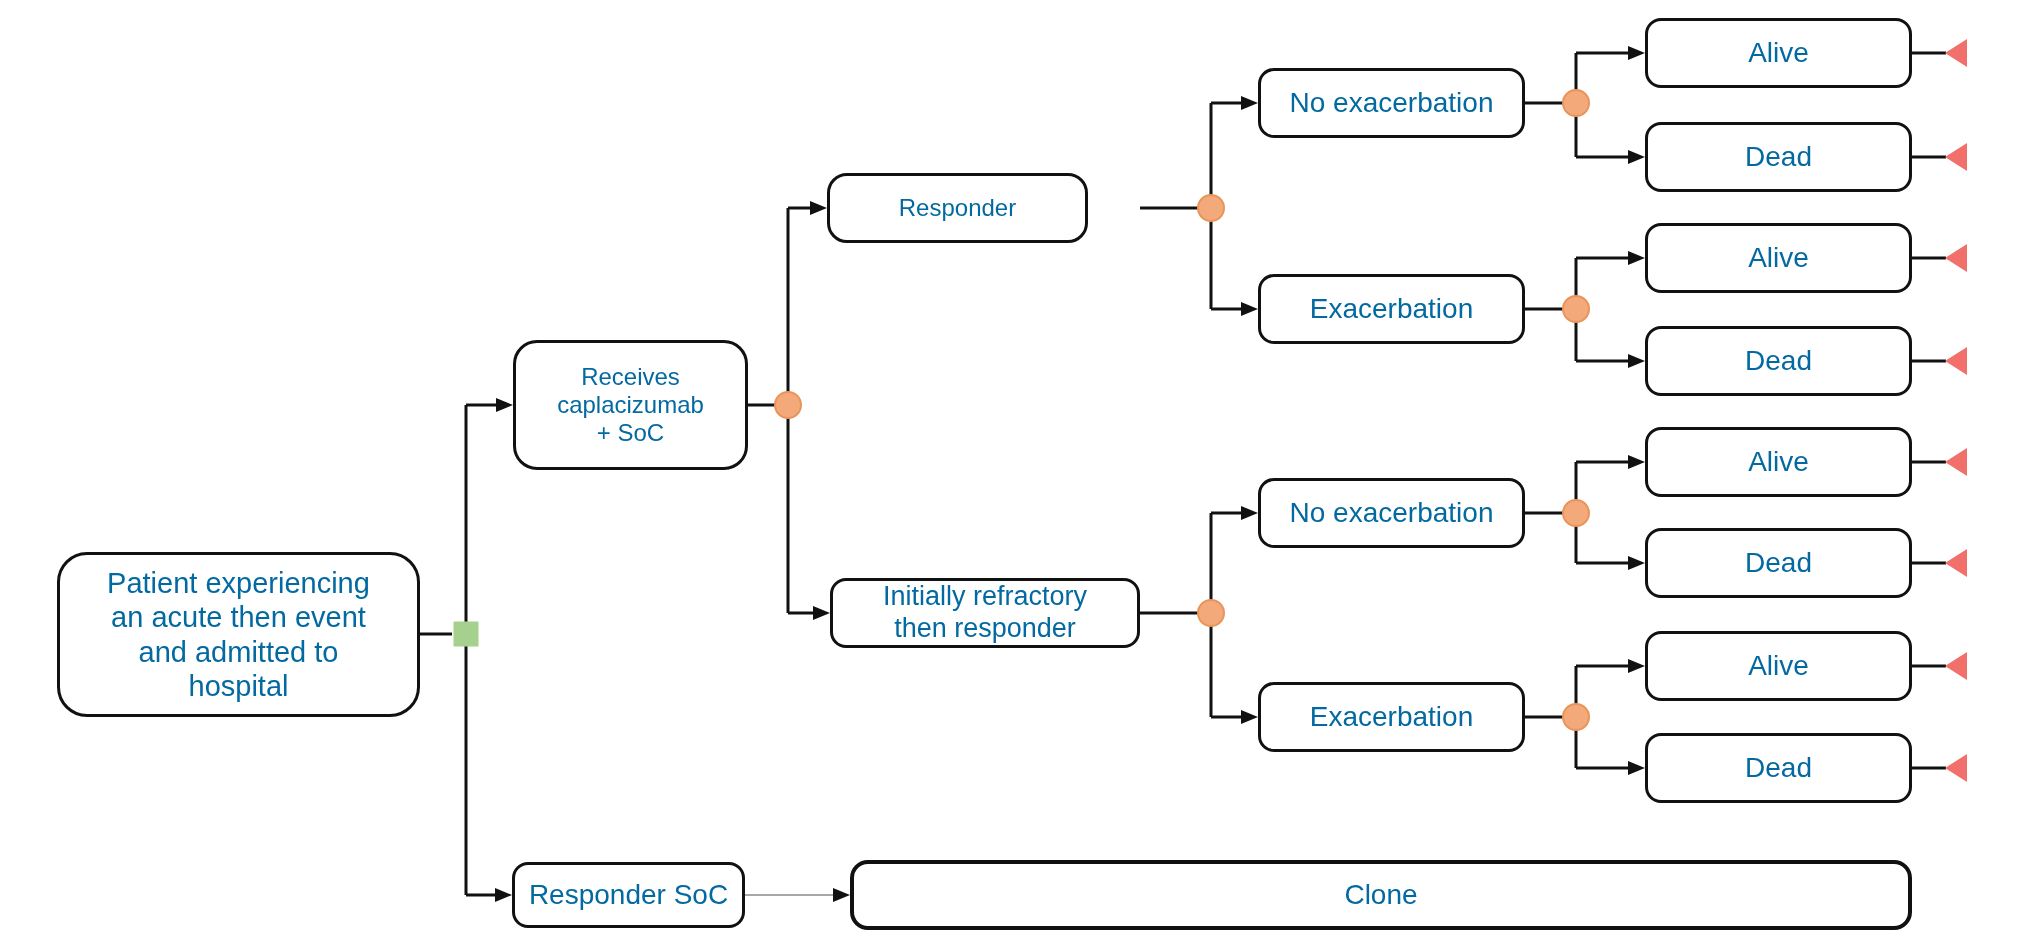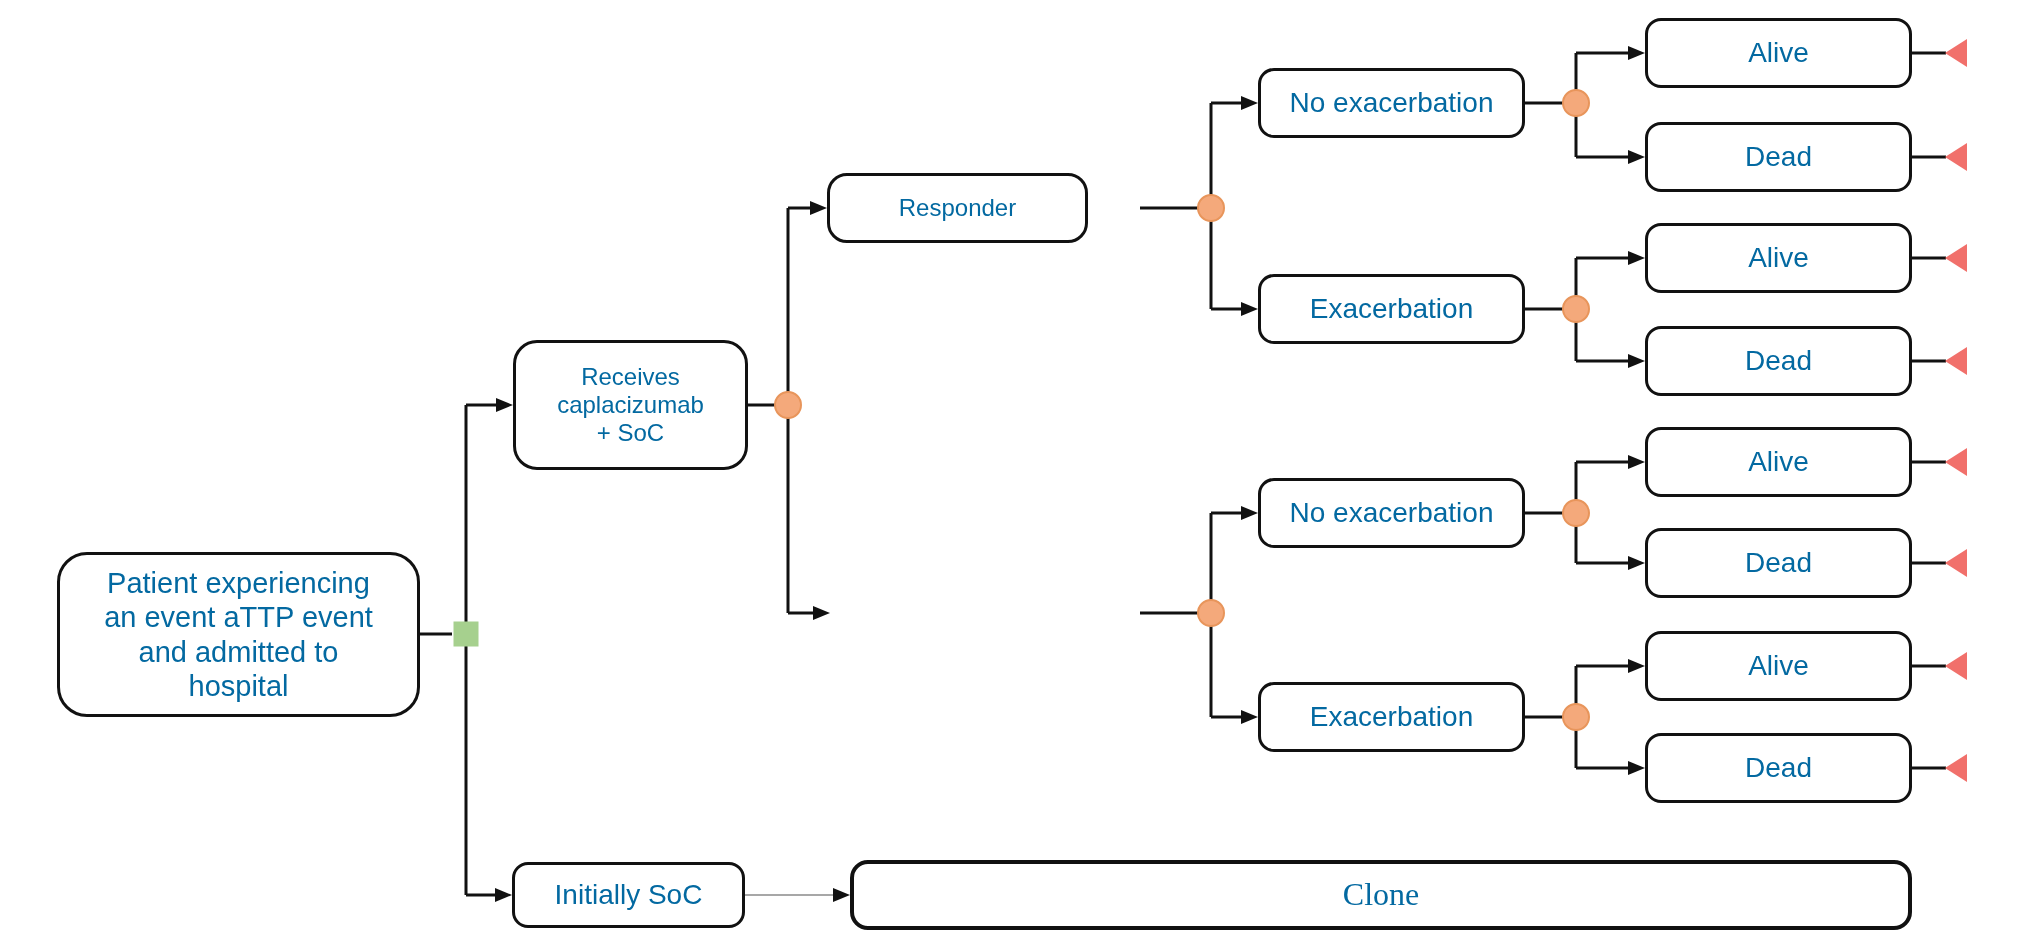--- a/index.html
+++ b/index.html
@@ -98,34 +98,36 @@
       <polygon points="1945,53 1967,39 1967,67" fill="#f1706b"></polygon>
       <polygon points="1945,157 1967,143 1967,171" fill="#f1706b"></polygon>
       <polygon points="1945,258 1967,244 1967,272" fill="#f1706b"></polygon>
       <polygon points="1945,361 1967,347 1967,375" fill="#f1706b"></polygon>
       <polygon points="1945,462 1967,448 1967,476" fill="#f1706b"></polygon>
       <polygon points="1945,563 1967,549 1967,577" fill="#f1706b"></polygon>
       <polygon points="1945,666 1967,652 1967,680" fill="#f1706b"></polygon>
       <polygon points="1945,768 1967,754 1967,782" fill="#f1706b"></polygon>
     </svg>
 <div class="tree-box" style="left: 57px; top: 552px; width: 363px; height: 165px; border-radius: 30px; font-size: 29px; border-width: 3px;">Patient experiencing
-an event aTTP event
+an acute then event
 and admitted to
 hospital</div>
     <div class="tree-box" style="left: 513px; top: 340px; width: 235px; height: 130px; border-radius: 24px; font-size: 24px; border-width: 3px;">Receives
 caplacizumab
 + SoC</div>
     <div class="tree-box" style="left: 827px; top: 173px; width: 261px; height: 70px; border-radius: 20px; font-size: 24px; border-width: 3px;">Responder</div>
+    <div class="tree-box" style="left: 830px; top: 578px; width: 310px; height: 70px; border-radius: 16px; font-size: 27px; border-width: 3px;">Initially refractory
+then responder</div>
     <div class="tree-box" style="left: 1258px; top: 68px; width: 267px; height: 70px; border-radius: 16px; font-size: 28px; border-width: 3px;">No exacerbation</div>
     <div class="tree-box" style="left: 1258px; top: 274px; width: 267px; height: 70px; border-radius: 16px; font-size: 28px; border-width: 3px;">Exacerbation</div>
     <div class="tree-box" style="left: 1258px; top: 478px; width: 267px; height: 70px; border-radius: 16px; font-size: 28px; border-width: 3px;">No exacerbation</div>
     <div class="tree-box" style="left: 1258px; top: 682px; width: 267px; height: 70px; border-radius: 16px; font-size: 28px; border-width: 3px;">Exacerbation</div>
     <div class="tree-box" style="left: 1645px; top: 18px; width: 267px; height: 70px; border-radius: 16px; font-size: 28px; border-width: 3px;">Alive</div>
     <div class="tree-box" style="left: 1645px; top: 122px; width: 267px; height: 70px; border-radius: 16px; font-size: 28px; border-width: 3px;">Dead</div>
     <div class="tree-box" style="left: 1645px; top: 223px; width: 267px; height: 70px; border-radius: 16px; font-size: 28px; border-width: 3px;">Alive</div>
     <div class="tree-box" style="left: 1645px; top: 326px; width: 267px; height: 70px; border-radius: 16px; font-size: 28px; border-width: 3px;">Dead</div>
     <div class="tree-box" style="left: 1645px; top: 427px; width: 267px; height: 70px; border-radius: 16px; font-size: 28px; border-width: 3px;">Alive</div>
     <div class="tree-box" style="left: 1645px; top: 528px; width: 267px; height: 70px; border-radius: 16px; font-size: 28px; border-width: 3px;">Dead</div>
     <div class="tree-box" style="left: 1645px; top: 631px; width: 267px; height: 70px; border-radius: 16px; font-size: 28px; border-width: 3px;">Alive</div>
     <div class="tree-box" style="left: 1645px; top: 733px; width: 267px; height: 70px; border-radius: 16px; font-size: 28px; border-width: 3px;">Dead</div>
-    <div class="tree-box" style="left: 512px; top: 862px; width: 233px; height: 66px; border-radius: 16px; font-size: 28px; border-width: 3px;">Initially SoC</div>
-    <div class="tree-box" style="left: 850px; top: 860px; width: 1062px; height: 70px; border-radius: 18px; font-size: 32px; border-width: 4px; font-family: Liberation Serif, serif;">Clone</div>
+    <div class="tree-box" style="left: 512px; top: 862px; width: 233px; height: 66px; border-radius: 16px; font-size: 28px; border-width: 3px;">Responder SoC</div>
+    <div class="tree-box" style="left: 850px; top: 860px; width: 1062px; height: 70px; border-radius: 18px; font-size: 28px; border-width: 4px;">Clone</div>
   </div>
 
 </body></html>

